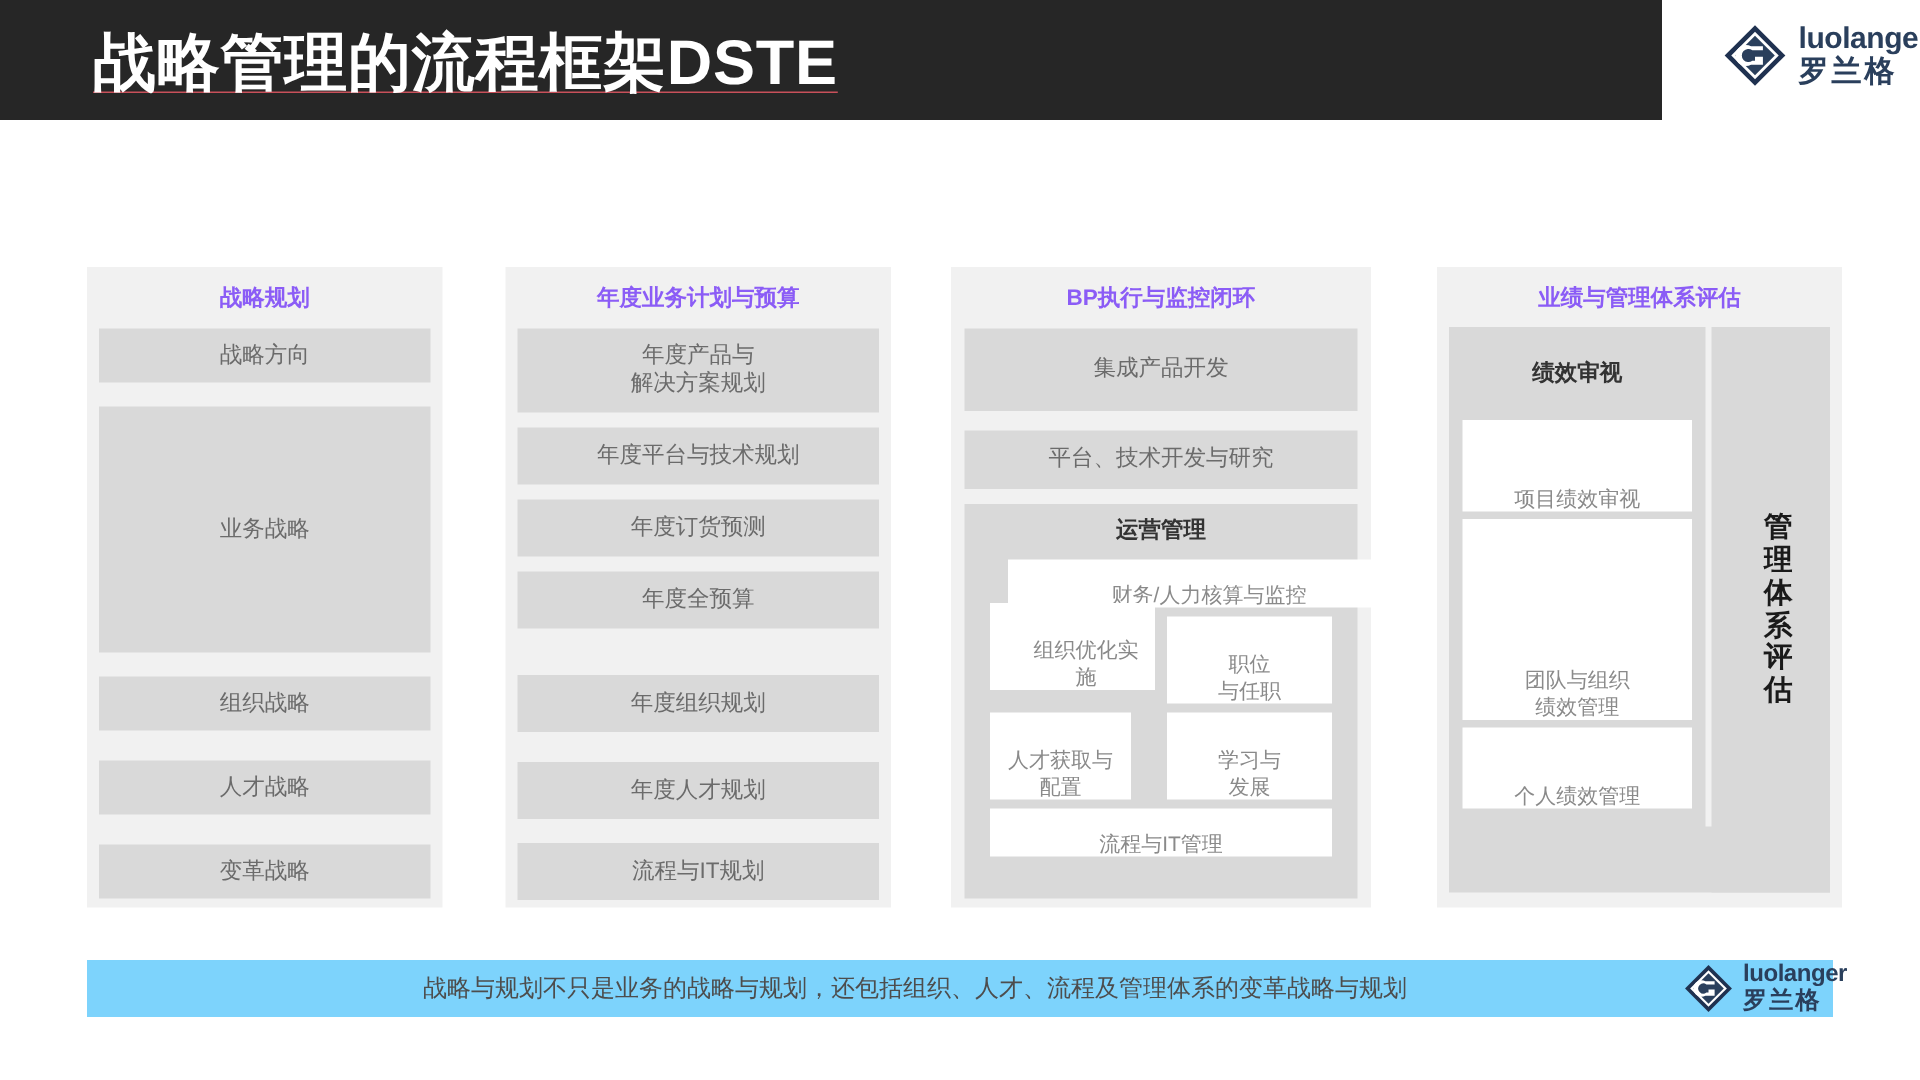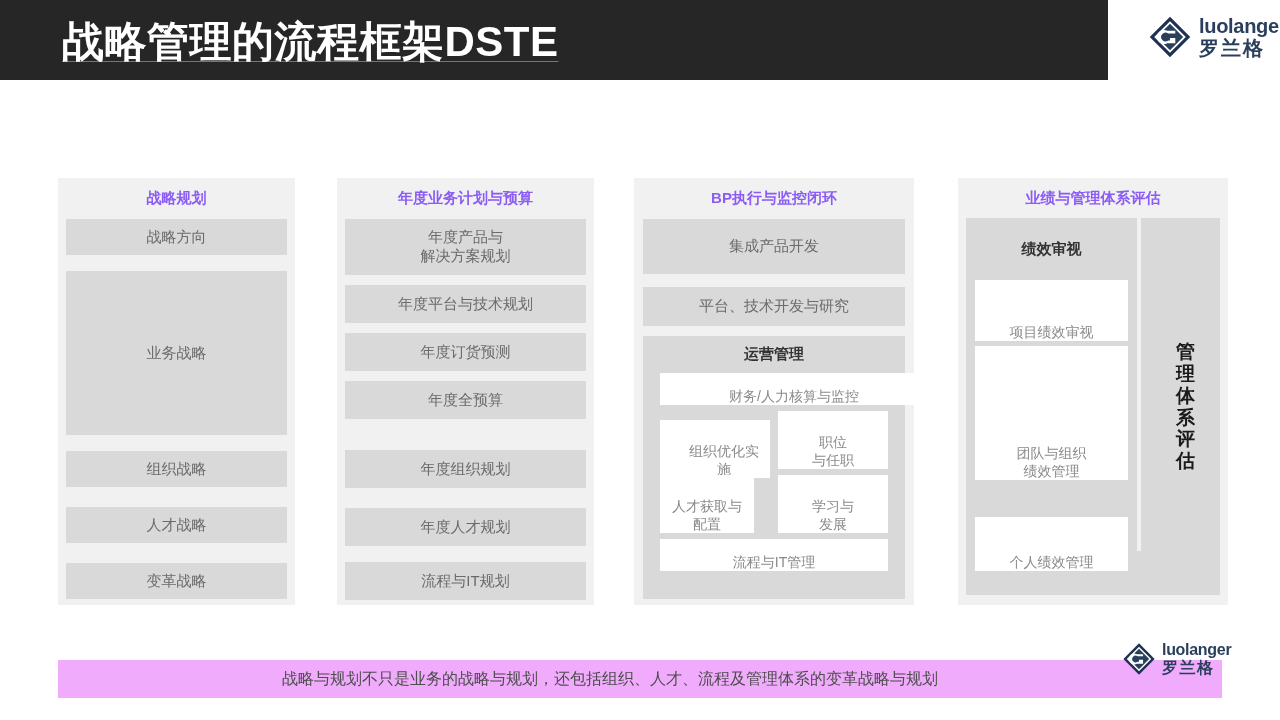--- a/index.html
+++ b/index.html
@@ -109,23 +109,23 @@
   .vertical-label span {
     font-size: 19px; font-weight: bold; color: #1a1a1a;
     line-height: 1.15;
     width: 1.2em;
     word-break: break-all;
     text-align: center;
   }
 
   
   #footer {
-    position: absolute; left: 58px; top: 660px;
+    position: absolute; left: 58px; top: 640px;
     width: 1164px; height: 38px;
-    background: #f0abfc;
+    background: #7dd3fc;
     display: flex; align-items: center; justify-content: center;
   }
   #footer-text {
     font-size: 16px; color: #4d4d4d; white-space: nowrap;
     margin-right: 60px;
   }
   #footer-logo {
     position: absolute; left: 1122px; top: 640px;
     width: 122px; height: 38px;
     display: flex; align-items: center; gap: 6px;
@@ -205,24 +205,24 @@
     <div class="col-title" style="margin-top:11px;">BP执行与监控闭环</div>
     <div class="gbox" style="left:9px; top:41px; width:262px; height:55px;">
       <span>集成产品开发</span>
     </div>
     <div class="gbox" style="left:9px; top:109px; width:262px; height:39px;">
       <span>平台、技术开发与研究</span>
     </div>
 
     <div class="gbox" style="left:9px; top:158px; width:262px; height:263px; display:block;">
       <div class="subhead" style="left:0; top:9px; width:262px;">运营管理</div>
-      <div class="wbox" style="left:17px; top:37px; width:268px; height:32px;">
+      <div class="wbox" style="left:29px; top:37px; width:268px; height:32px;">
         <span>财务/人力核算与监控</span>
       </div>
-      <div class="wbox" style="left:17px; top:84px; width:110px; height:58px; white-space:pre-line;padding-left:18px;">
+      <div class="wbox" style="left:17px; top:66px; width:110px; height:58px; white-space:pre-line;padding-left:18px;">
         <span>组织优化实
 施</span>
       </div>
       <div class="wbox" style="left:135px; top:75px; width:110px; height:58px; white-space:pre-line;">
         <span>职位
 与任职</span>
       </div>
       <div class="wbox" style="left:17px; top:139px; width:94px; height:58px; white-space:pre-line;">
         <span>人才获取与
 配置</span>
@@ -248,21 +248,21 @@
 
     <div class="gbox" style="left:8px; top:40px; width:171px; height:337px; display:block;">
       <div class="subhead" style="left:0; top:22px; width:171px;">绩效审视</div>
       <div class="wbox" style="left:9px; top:62px; width:153px; height:61px;">
         <span>项目绩效审视</span>
       </div>
       <div class="wbox" style="left:9px; top:128px; width:153px; height:134px; white-space:pre-line;">
         <span>团队与组织
 绩效管理</span>
       </div>
-      <div class="wbox" style="left:9px; top:267px; width:153px; height:54px;margin-top:32px;">
+      <div class="wbox" style="left:9px; top:267px; width:153px; height:54px;">
         <span>个人绩效管理</span>
       </div>
     </div>
   </div>
 
   <div id="footer">
     <div id="footer-text">战略与规划不只是业务的战略与规划，还包括组织、人才、流程及管理体系的变革战略与规划</div>
   </div>
   <div id="footer-logo">
     <svg class="logo-diamond" viewBox="0 0 100 100">

